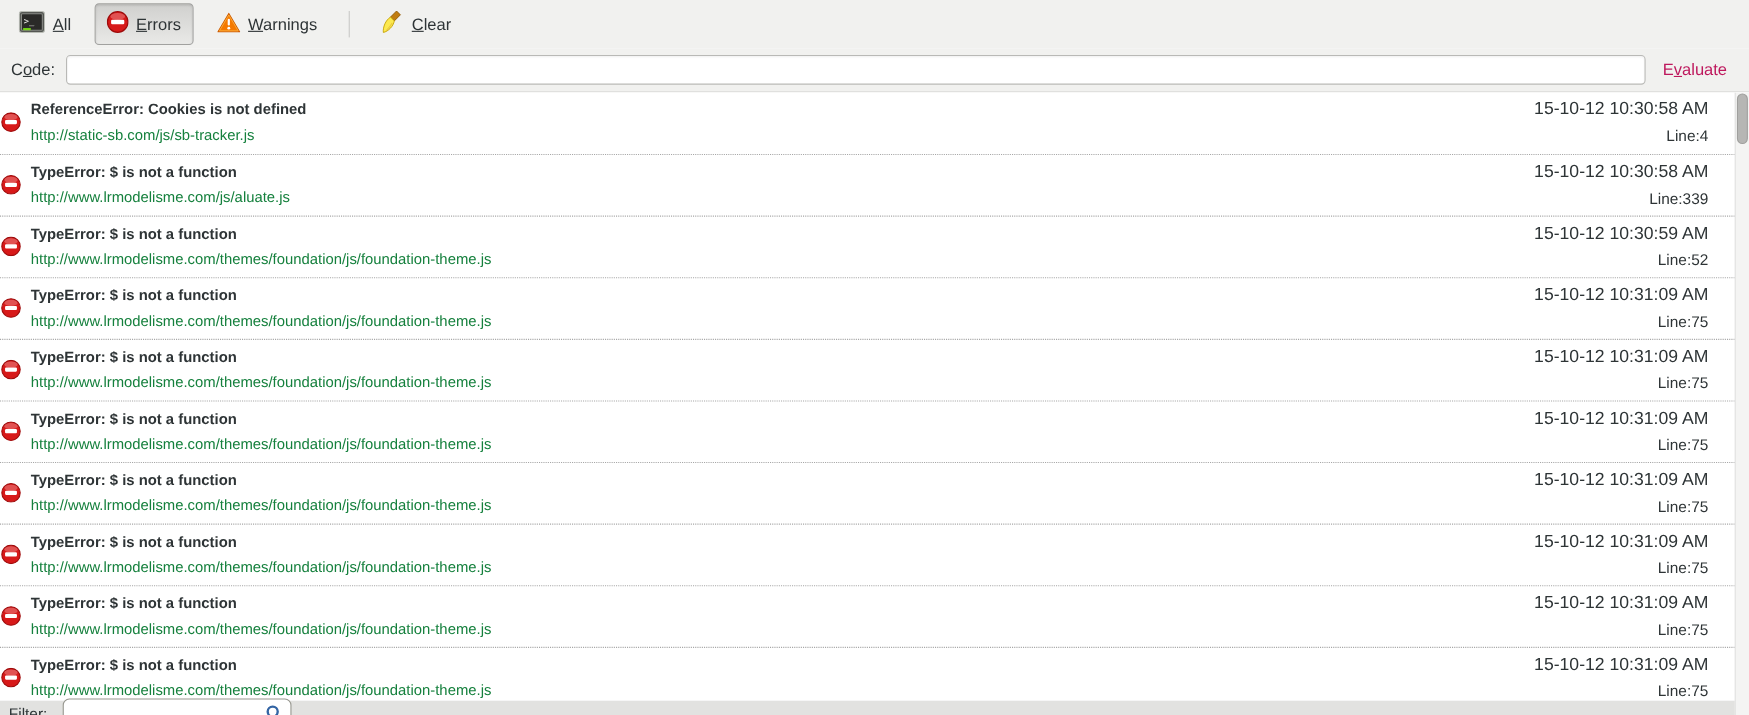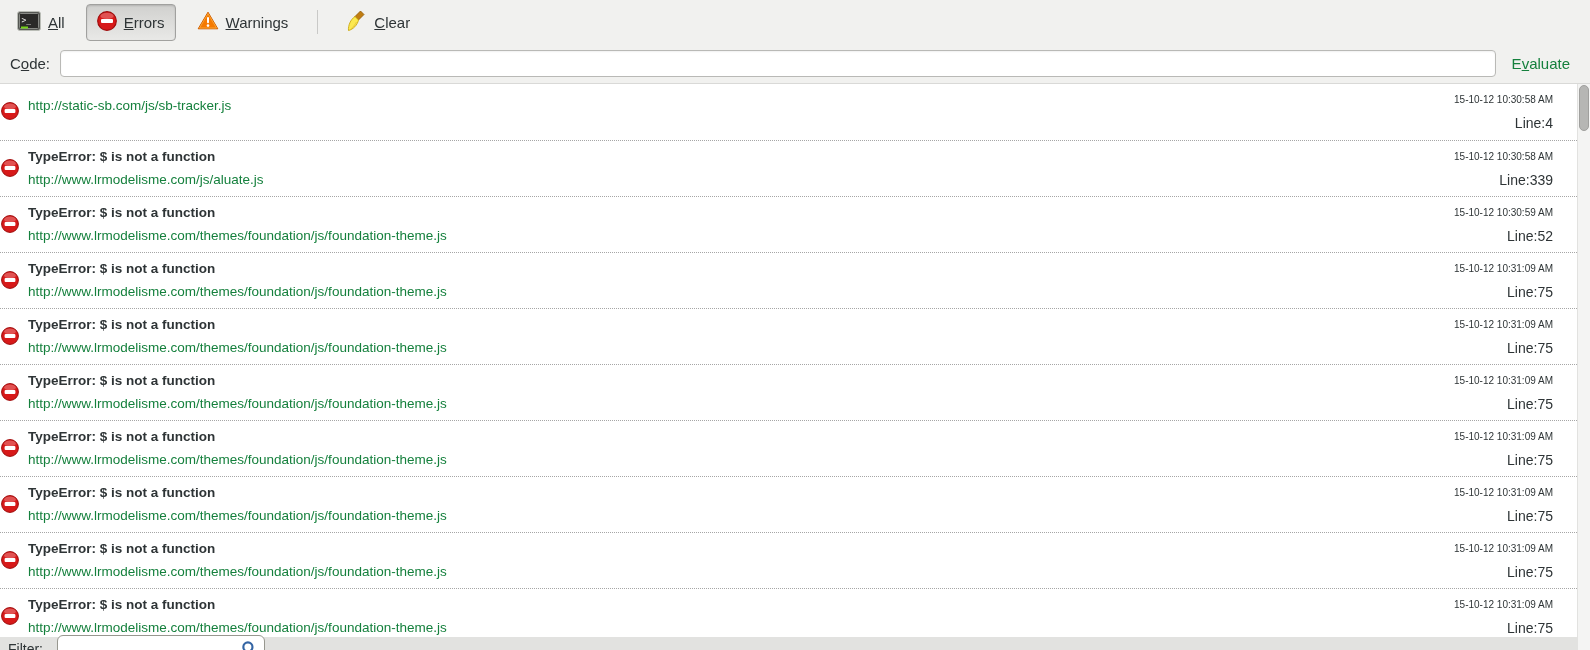--- a/index.html
+++ b/index.html
@@ -19,33 +19,33 @@
   u { text-decoration:underline; }
 
   
   .code-row { height:40px; background:#f1f1ef; display:flex; align-items:center;
               padding:0 10px; gap:10px; border-bottom:1px solid #d9d9d7; flex:0 0 auto;justify-content:flex-end; }
   .code-label { font-size:15px; }
   .code-input { flex:1; height:27px; border:1px solid #b9b9b6; border-radius:4px;
                 background:#fff; padding:0 8px; font-size:14px; outline:none;
                 box-shadow:inset 0 1px 2px rgba(0,0,0,.06); }
   .evaluate { font-size:15px; margin:0 10px 0 6px; background:none; border:none;
-              color:#15803d; cursor:default; }
+              color:#be185d; cursor:default; }
 
   
   .list { flex:1; position:relative; background:#fff; overflow:hidden; }
   .entries { margin-right:13px; }
   .entry { height:56px; position:relative; padding:7px 24px 0 28px; }
   .entry + .entry { border-top:1px dotted #a6a6a6; }
   .err-ico { position:absolute; left:1px; top:18px; width:18px; height:18px; }
   .entry-msg { font-size:13.5px; font-weight:bold; line-height:17px; }
   .entry-url { display:inline-block; margin-top:7px; font-size:13.5px;
                color:#15803d; text-decoration:none; }
   .entry-meta { position:absolute; top:7px; right:24px; text-align:right; }
-  .entry-time { font-size:10px; line-height:17px; }
+  .entry-time { font-size:16px; line-height:17px; }
   .entry-line { display:flex; justify-content:flex-end; margin-top:7px; font-size:14px; }
 
   
   .scrollbar { position:absolute; top:0; right:0; width:13px; height:100%;
                background:#f4f4f3; border-left:1px solid #e2e2e0; }
   .sb-thumb { position:absolute; top:1px; left:1px; width:10px; height:46px;
               background:#b6b6b4; border:1px solid #a0a09e; border-radius:6px; }
 
   
   .bottom-bar { position:absolute; left:0; right:0; top:553px; height:16px; background:#e2e2e0; }
@@ -119,21 +119,21 @@
   </div>
 
   <div class="list">
     <div class="entries">
         <div class="entry">
           <span class="err-ico"><svg width="18" height="18" viewBox="0 0 18 18">
               <circle cx="9" cy="9" r="8.4" fill="#d71919" stroke="#9e0b0b"></circle>
               <ellipse cx="9" cy="4.4" rx="6" ry="2.8" fill="#ffffff" opacity="0.25"></ellipse>
               <rect x="3.6" y="7.1" width="10.8" height="3.8" rx="1" fill="#fff"></rect>
             </svg></span>
-          <div><a class="entry-url" href="#">http://static-sb.com/js/sb-tracker.js</a></div>
+          <div><div class="entry-msg">ReferenceError: Cookies is not defined</div><a class="entry-url" href="#">http://static-sb.com/js/sb-tracker.js</a></div>
           <div class="entry-meta">
             <div class="entry-time">15-10-12 10:30:58 AM</div>
             <div class="entry-line">
               <span>Line:</span>
               <span>4</span>
             </div>
           </div>
         </div>
         <div class="entry">
           <span class="err-ico"><svg width="18" height="18" viewBox="0 0 18 18">

